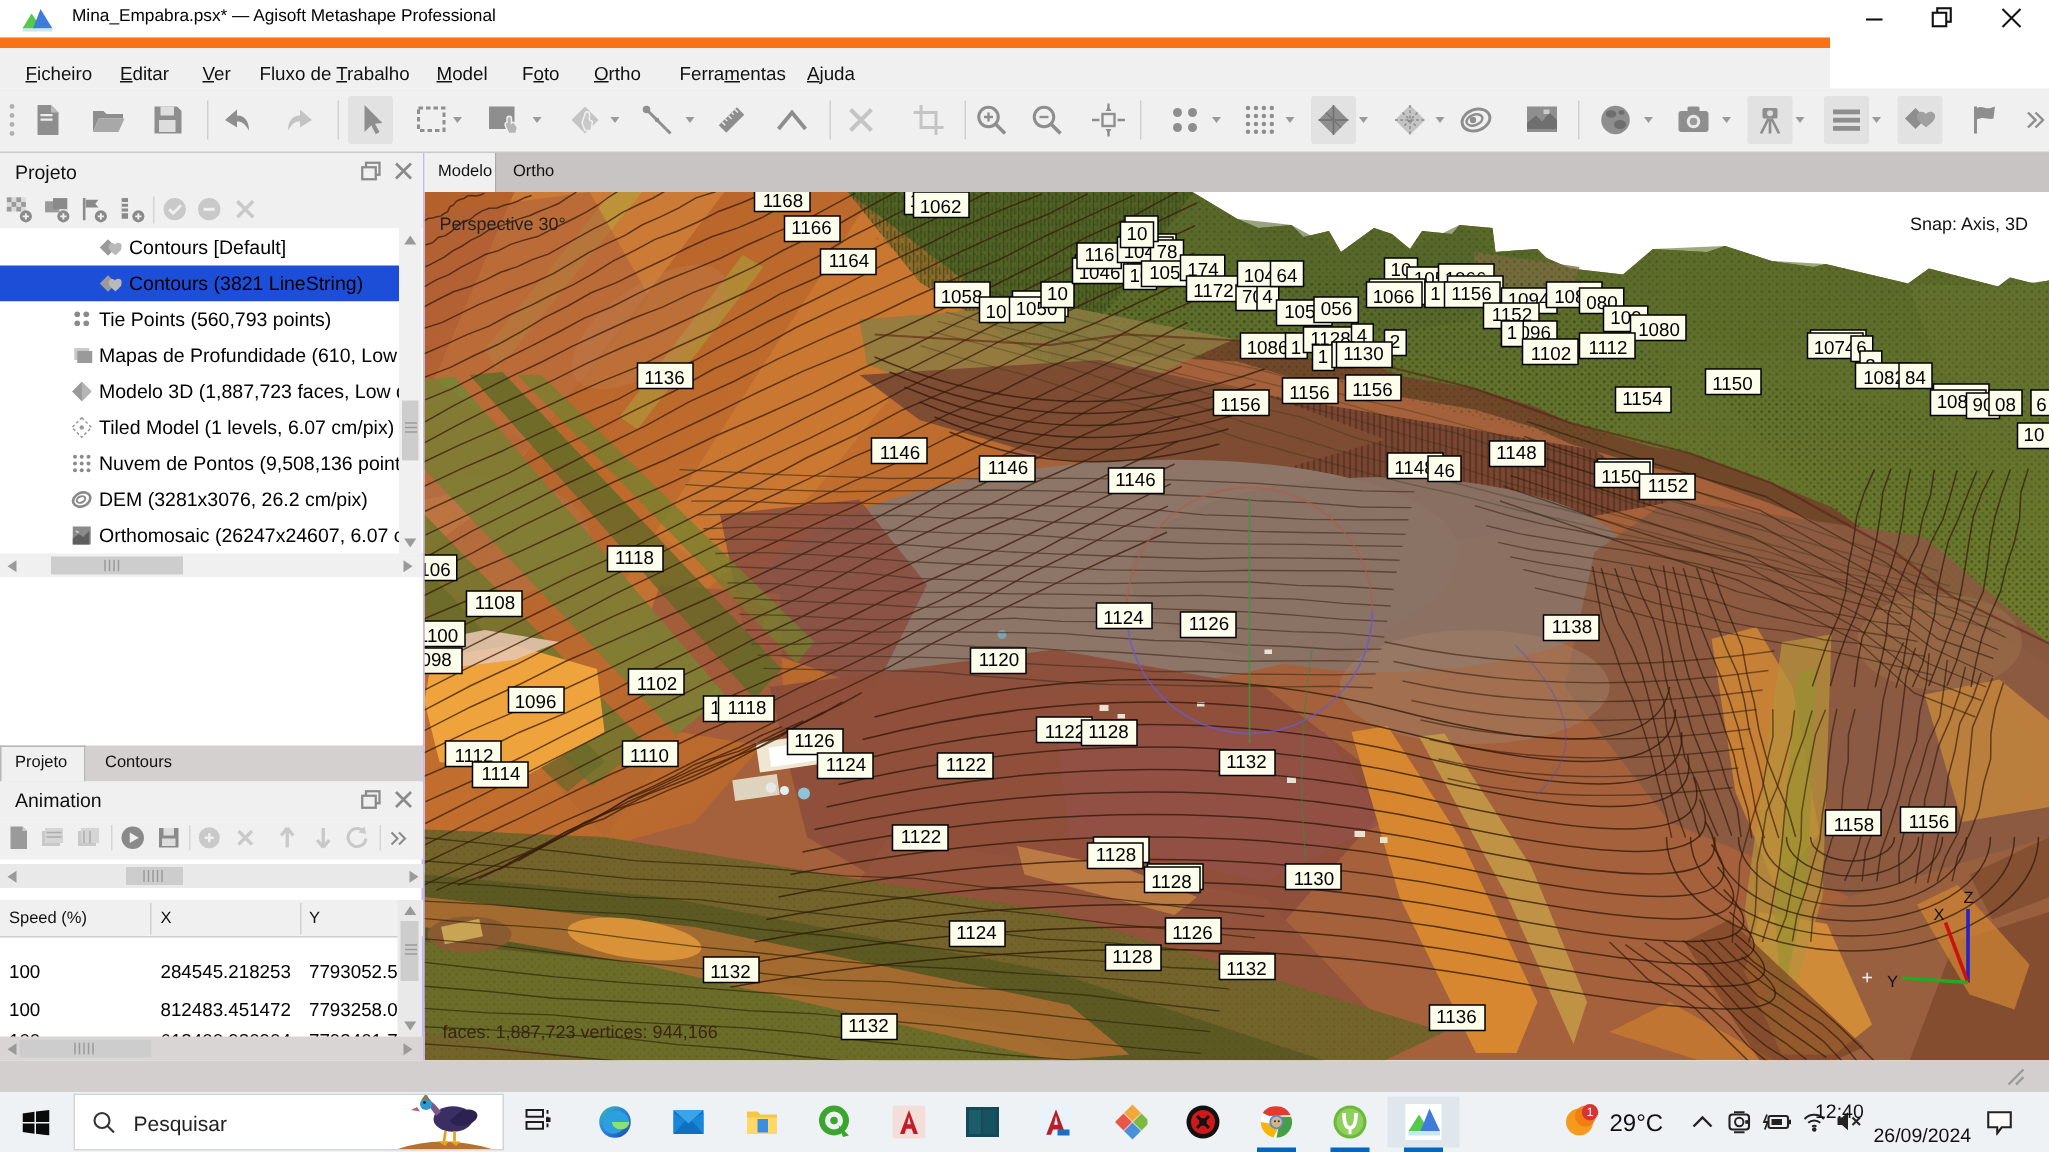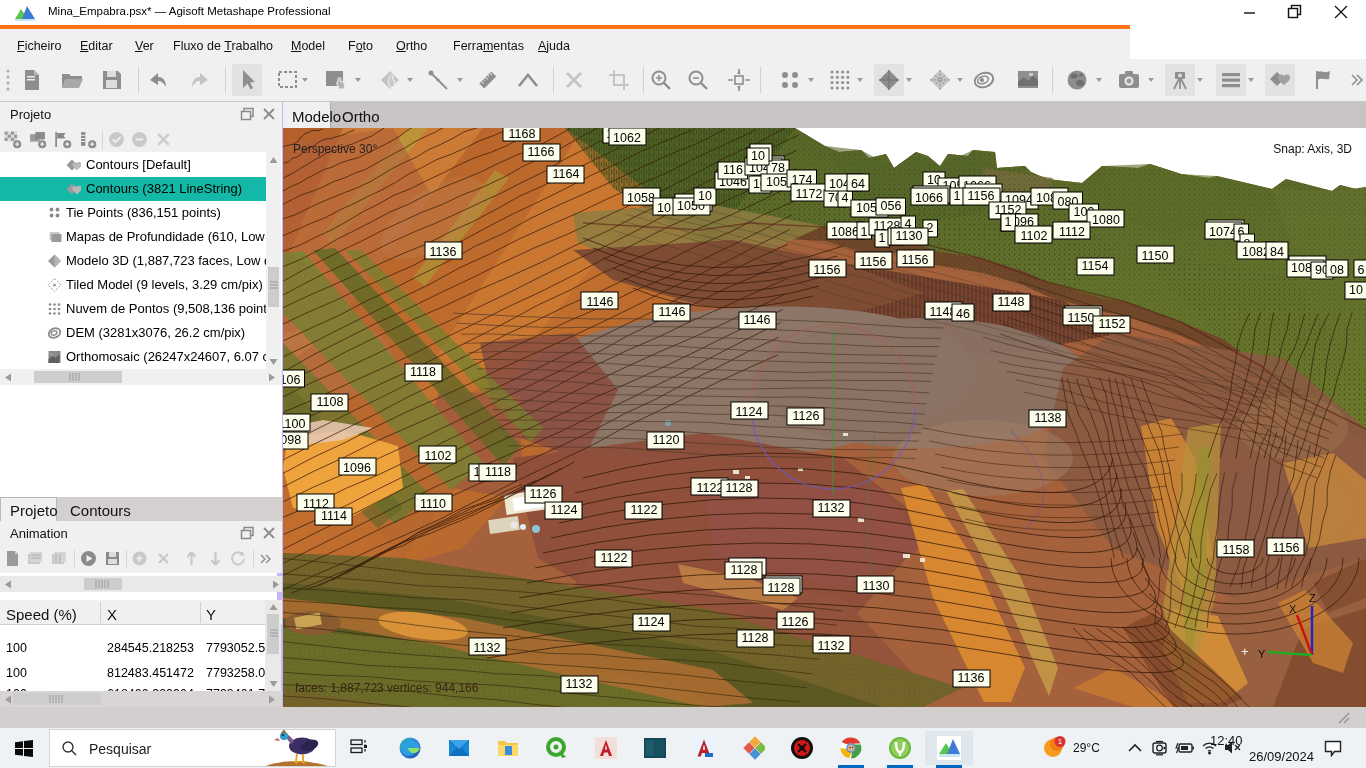--- a/index.html
+++ b/index.html
@@ -1,38 +1,38 @@
 <!DOCTYPE html>
 <html><head><meta charset="utf-8"><style>
 *{margin:0;padding:0;box-sizing:border-box}
 html,body{width:1366px;height:768px;overflow:hidden;font-family:"Liberation Sans",sans-serif;background:#fff}
 .abs{position:absolute}
 #titlebar{position:absolute;left:0;top:0;width:1366px;height:25px;background:#fff}
 #titlebar .ttl{position:absolute;left:48px;top:5px;font-size:11.5px;color:#000}
-#menubar{position:absolute;left:0;top:25px;width:1130px;height:34px;background:#f0f0f0;border-top:4px solid #f97316}
+#menubar{position:absolute;left:0;top:25px;width:1220px;height:34px;background:#f0f0f0;border-top:7px solid #f97316}
 #menubar span{position:absolute;top:10px;font-size:12.5px;color:#111}
 #menubar u{text-decoration:underline}
 #toolbar{position:absolute;left:0;top:59px;width:1366px;height:43px;background:#f0f0f0;border-bottom:1px solid #c8c8c8}
 .tb{position:absolute;top:9px}
 .tbsep{position:absolute;top:8px;width:1px;height:26px;background:#d0d0d0}
 .tbsel{position:absolute;top:5px;width:30px;height:32px;background:#e2e2e2;border-radius:2px}
 .caret{position:absolute;top:19px;width:0;height:0;border-left:3.5px solid transparent;border-right:3.5px solid transparent;border-top:4px solid #9a9a9a}
-#lpanel{position:absolute;left:0;top:102px;width:283px;height:605px;background:#fff;border-right:6px solid #c4b5fd}
+#lpanel{position:absolute;left:0;top:102px;width:283px;height:605px;background:#fff;border-right:2px solid #c4b5fd}
 .phead{position:absolute;left:0;width:282px;height:24px;background:#f0f0f0}
 .phead .t{position:absolute;left:10px;top:5px;font-size:13px;color:#111}
 .ptool{position:absolute;left:0;width:282px;height:28px;background:#f0f0f0}
 .trow{position:absolute;left:0;width:266px;height:24px;font-size:13px;color:#000;background:#fff;overflow:hidden}
 .trow .txt{position:absolute;top:4px;white-space:nowrap}
 .sbtrack{position:absolute;background:#f0f0f0}
 .sbh{position:absolute;background:#cdcdcd}
 #taskbar{position:absolute;left:0;top:728px;width:1366px;height:40px;background:#eef2f5}
 #bstrip{position:absolute;left:0;top:707px;width:1366px;height:21px;background:#d2cfce}
 #vptabs{position:absolute;left:283px;top:102px;width:1083px;height:26px;background:#c7c4c3}
 #viewport{position:absolute;left:283px;top:128px;width:1083px;height:579px;overflow:hidden}
-.f13{font-size:15px;color:#111}
+.f13{font-size:11px;color:#111}
 .f12{font-size:12.5px;color:#000}
 .ticon{position:absolute;top:736px;width:24px;height:24px}
 </style></head><body>
 <div id="titlebar">
     <svg class="abs" style="left:14px;top:3px" width="22" height="19" viewBox="0 0 22 19">
       <path d="M1 16 L7 6 L12 13 L11 16 Z" fill="#57c84d"></path>
       <path d="M8 16 L13 3 L21 16 Z" fill="#3f7bd9"></path>
       <path d="M1 16 h20 v2 h-20z" fill="#c9e6f5"></path>
     </svg>
     <span class="ttl">Mina_Empabra.psx* — Agisoft Metashape Professional</span>
@@ -314,58 +314,58 @@
       </svg>
     </div>
     <div class="abs" style="left:0;top:50px;width:282px;height:217px;background:#fff;overflow:hidden">
       <div class="trow" style="top:1px;width:266px">
         <svg class="abs" style="left:64px;top:5px" width="17" height="14" viewBox="0 0 14 14">
           <path d="M6.5 1.5 L12 7 L6.5 12.5 L1 7 Z" fill="#9a9a9a"></path>
           <path d="M11 5 c2-2.5 5.5-0.8 5 2 -0.4 2-3.5 4.3-4.5 5.2 C10.7 11.4 7.5 9.3 7 7.2 6.5 4.5 9.5 3 11 5z" fill="#b9b9b9"></path>
         </svg>
         <span class="txt" style="left:86px">Contours [Default]</span>
       </div>
-      <div class="trow" style="top:25px;background:#14b8a6;width:266px">
+      <div class="trow" style="top:25px;background:#1d4ed8;width:266px">
         <svg class="abs" style="left:64px;top:5px" width="17" height="14" viewBox="0 0 14 14">
           <path d="M6.5 1.5 L12 7 L6.5 12.5 L1 7 Z" fill="#9a9a9a"></path>
           <path d="M11 5 c2-2.5 5.5-0.8 5 2 -0.4 2-3.5 4.3-4.5 5.2 C10.7 11.4 7.5 9.3 7 7.2 6.5 4.5 9.5 3 11 5z" fill="#b9b9b9"></path>
         </svg>
         <span class="txt" style="left:86px">Contours (3821 LineString)</span>
       </div>
       <div class="trow" style="top:49px;width:266px">
         <svg class="abs" style="left:46px;top:5px" width="17" height="14" viewBox="0 0 14 14">
           <g fill="#8a8a8a">
             <circle cx="4" cy="3.5" r="1.9"></circle>
             <circle cx="10" cy="3.5" r="1.9"></circle>
             <circle cx="4" cy="9.5" r="1.9"></circle>
             <circle cx="10" cy="9.5" r="1.9"></circle>
           </g>
         </svg>
-        <span class="txt" style="left:66px">Tie Points (836,151 points)</span>
+        <span class="txt" style="left:66px">Tie Points (560,793 points)</span>
       </div>
       <div class="trow" style="top:73px;width:266px">
         <svg class="abs" style="left:46px;top:5px" width="17" height="14" viewBox="0 0 14 14">
           <rect x="2" y="2" width="10" height="8" fill="#c9c9c9"></rect>
           <rect x="4" y="4" width="10" height="8" fill="#9a9a9a"></rect>
         </svg>
         <span class="txt" style="left:66px">Mapas de Profundidade (610, Low qua</span>
       </div>
       <div class="trow" style="top:97px;width:266px">
         <svg class="abs" style="left:46px;top:5px" width="17" height="14" viewBox="0 0 14 14">
           <path d="M7 0.5 L13.5 7 L7 13.5 L0.5 7 Z" fill="#9a9a9a"></path>
           <path d="M7 0.5 L13.5 7 L7 13.5z" fill="#b5b5b5"></path>
         </svg>
         <span class="txt" style="left:66px">Modelo 3D (1,887,723 faces, Low quali</span>
       </div>
       <div class="trow" style="top:121px;width:266px">
         <svg class="abs" style="left:46px;top:5px" width="17" height="14" viewBox="0 0 14 14">
           <path d="M7 0.5 L13.5 7 L7 13.5 L0.5 7 Z" fill="none" stroke="#9a9a9a" stroke-dasharray="2 1.5"></path>
           <circle cx="7" cy="7" r="1.5" fill="#9a9a9a"></circle>
         </svg>
-        <span class="txt" style="left:66px">Tiled Model (9 levels, 3.29 cm/pix)</span>
+        <span class="txt" style="left:66px">Tiled Model (1 levels, 6.07 cm/pix)</span>
       </div>
       <div class="trow" style="top:145px;width:266px">
         <svg class="abs" style="left:46px;top:5px" width="17" height="14" viewBox="0 0 14 14">
           <g fill="#8a8a8a">
             <circle cx="2.5" cy="2.5" r="1.3"></circle>
             <circle cx="2.5" cy="7.0" r="1.3"></circle>
             <circle cx="2.5" cy="11.5" r="1.3"></circle>
             <circle cx="7.0" cy="2.5" r="1.3"></circle>
             <circle cx="7.0" cy="7.0" r="1.3"></circle>
             <circle cx="7.0" cy="11.5" r="1.3"></circle>
@@ -1183,21 +1183,21 @@
     <path d="M10 18 L16 3 L23 18z" fill="#3f7bd9"></path>
     <path d="M2 18h21v3H2z" fill="#c9e6f5"></path>
   </svg>
 <div class="abs" style="left:936px;top:765px;width:26px;height:3px;background:#0067c0"></div>
 <svg class="abs" style="left:1043px;top:735px" width="24" height="24" viewBox="0 0 24 24">
     <circle cx="10" cy="13" r="9" fill="#f59a1d"></circle>
     <circle cx="14" cy="9" r="7" fill="#f07812" opacity="0.85"></circle>
     <circle cx="17" cy="6.5" r="5.5" fill="#d83434"></circle>
     <text x="17" y="9" text-anchor="middle" font-size="8" fill="#fff" font-family="Liberation Sans">1</text>
   </svg>
-<span class="abs" style="left:1073px;top:741px;font-size:12px;color:#111">29°C</span>
+<span class="abs" style="left:1073px;top:741px;font-size:16px;color:#111">29°C</span>
 <svg class="abs" style="left:1127px;top:742px" width="16" height="12" viewBox="0 0 16 12">
     <path d="M2 9 L8 3 L14 9" stroke="#222" stroke-width="1.6" fill="none"></path>
   </svg>
 <svg class="abs" style="left:1151px;top:740px" width="17" height="17" viewBox="0 0 17 17">
     <rect x="2" y="3" width="13" height="10" rx="2" fill="none" stroke="#222" stroke-width="1.4"></rect>
     <circle cx="8.5" cy="8" r="2.8" fill="none" stroke="#222" stroke-width="1.3"></circle>
     <path d="M5 1.5 h7" stroke="#222" stroke-width="1.3"></path>
     <path d="M5 14.8 h7" stroke="#222" stroke-width="1.3"></path>
     <rect x="12.5" y="6.8" width="2" height="2.4" fill="#222"></rect>
   </svg>

